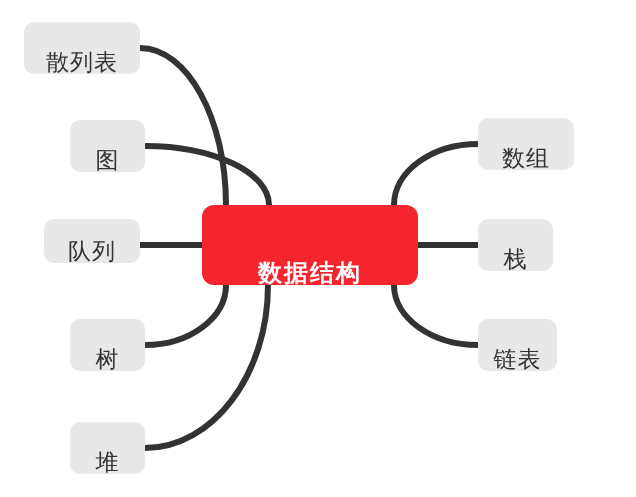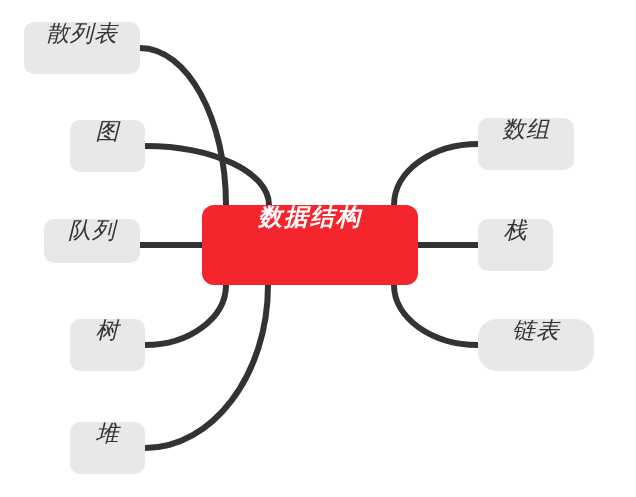--- a/index.html
+++ b/index.html
@@ -26,31 +26,30 @@
     left: 0;
     top: 0;
     width: 636px;
     height: 497px;
     pointer-events: none;
   }
   .node {
     position: absolute;
     box-sizing: border-box;
     display: flex;
-    align-items: flex-start;
+    align-items: flex-end;
     justify-content: center;
     border-radius: 10px;
     background: #e8e8e8;
     color: #333333;
     font-size: 23px;
     font-weight: 400;
     letter-spacing: 1px;
     white-space: nowrap;
     user-select: none;
-    font-style: italic;
   }
   .node.root {
     background: #f5252d;
     color: #ffffff;
     font-size: 24px;
     font-weight: bold;
     letter-spacing: 2px;
     border-radius: 12px;
   }
   .node-label {
@@ -87,20 +86,20 @@
       </div>
       <div class="node" style="left: 70px; top: 422px; width: 75px; height: 52px;">
         <span class="node-label">堆</span>
       </div>
       <div class="node" style="left: 478px; top: 118px; width: 96px; height: 52px;">
         <span class="node-label">数组</span>
       </div>
       <div class="node" style="left: 478px; top: 219px; width: 75px; height: 52px;">
         <span class="node-label">栈</span>
       </div>
-      <div class="node" style="left: 478px; top: 319px; width: 116px; height: 52px; border-radius: 19px;">
+      <div class="node" style="left: 478px; top: 319px; width: 79px; height: 52px;">
         <span class="node-label">链表</span>
       </div>
       <div class="node root" style="left: 202px; top: 205px; width: 216px; height: 80px;">
         <span class="node-label">数据结构</span>
       </div>
     </div>
 </div>
 
 </body></html>

